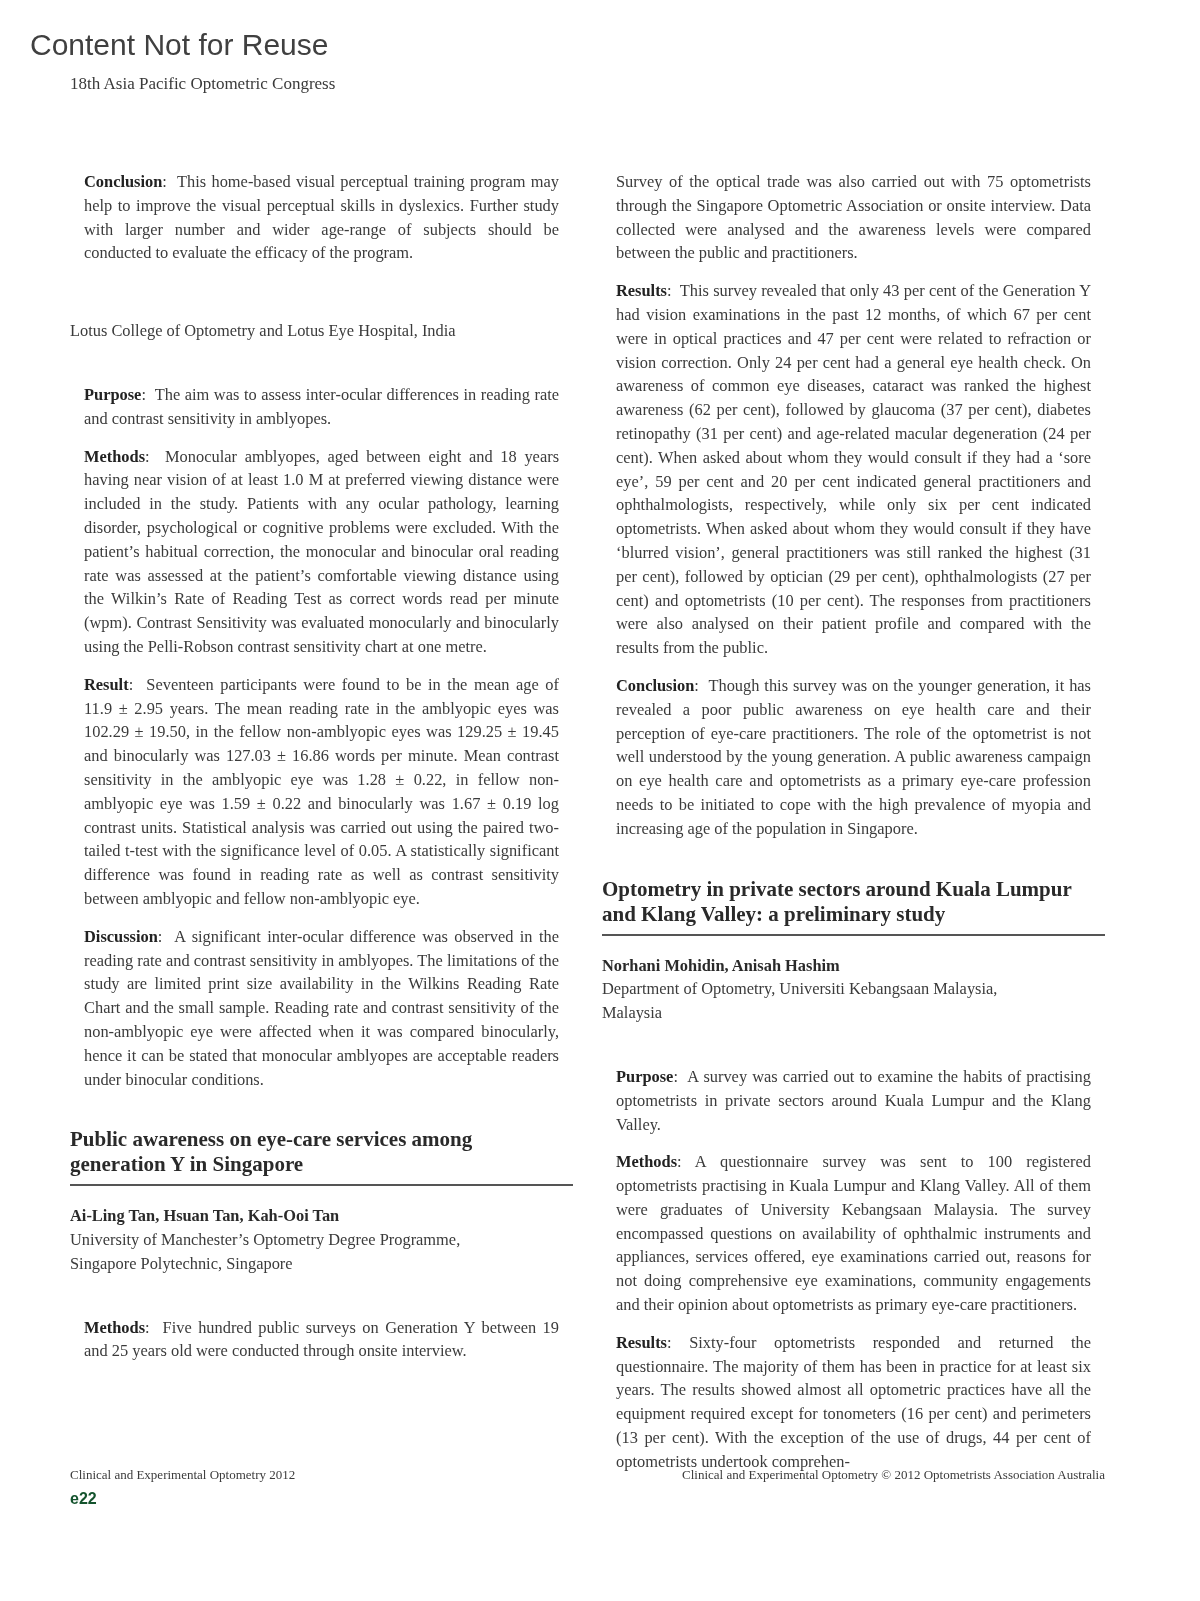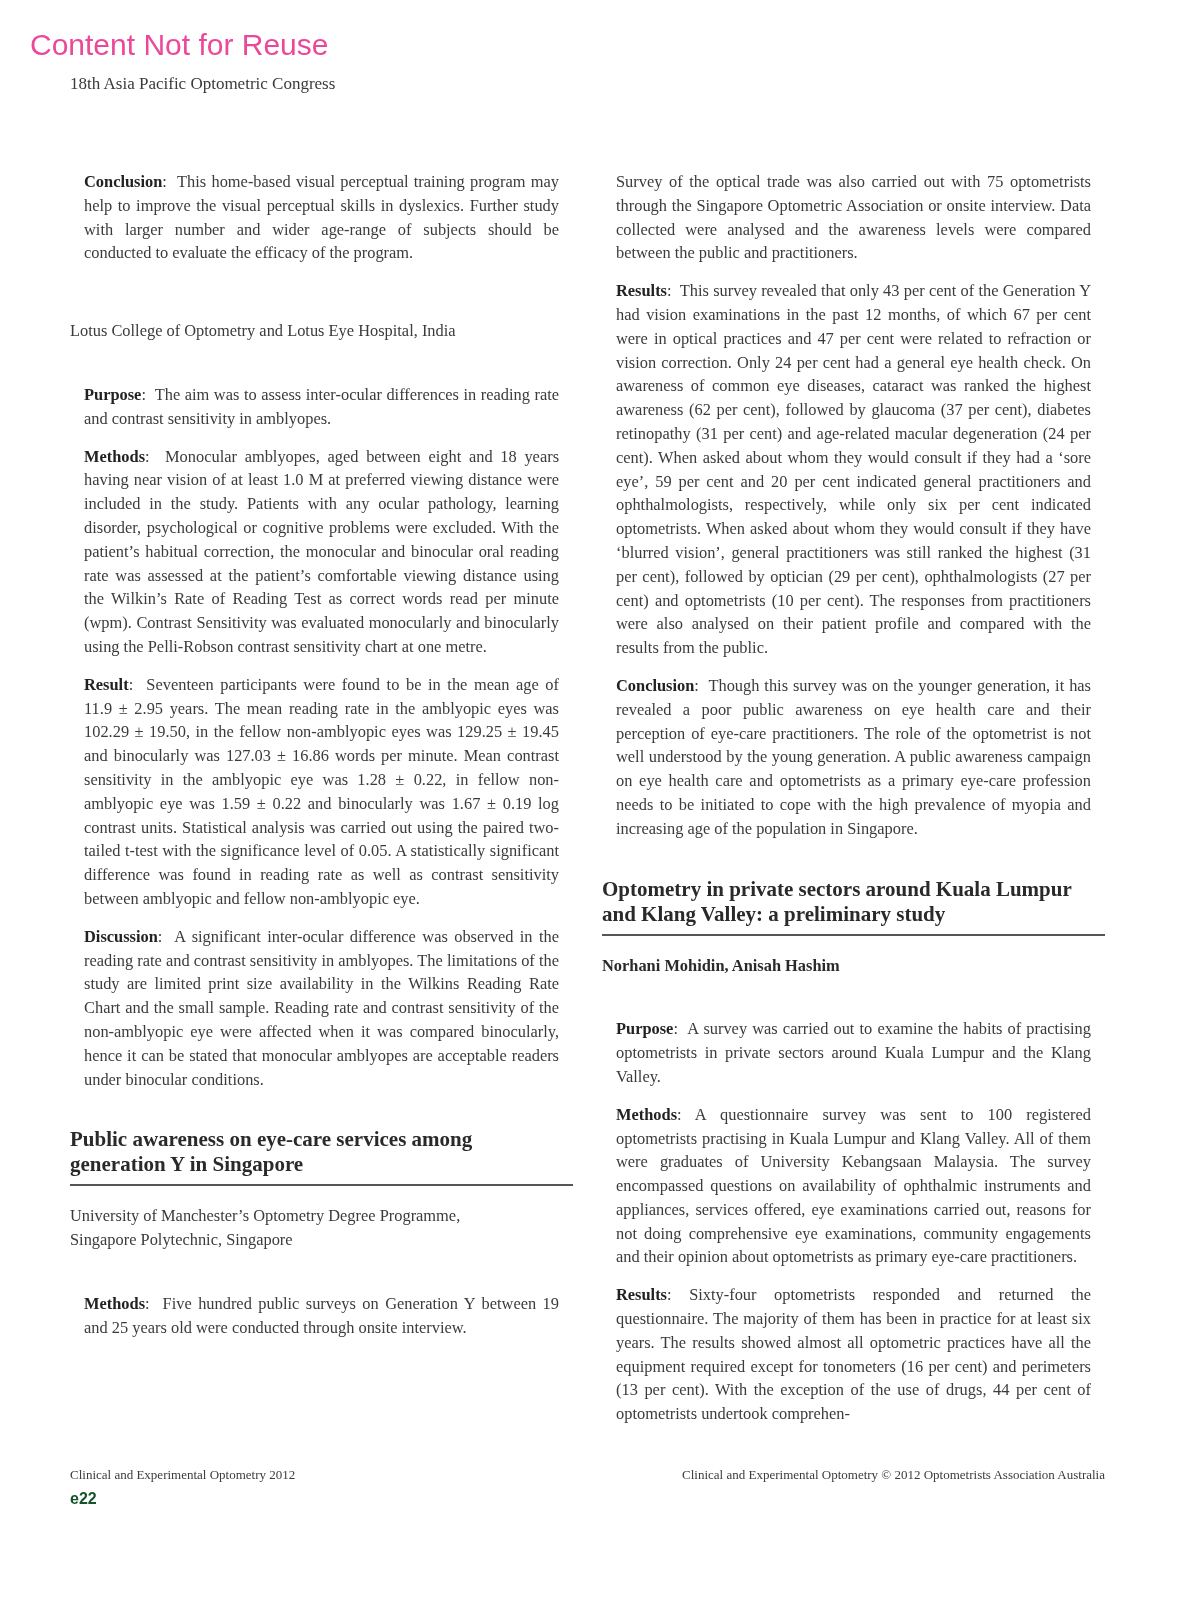--- a/index.html
+++ b/index.html
@@ -1,17 +1,17 @@
 <!DOCTYPE html>
 <html><head>
 <meta charset="utf-8">
 <style>
   html, body { margin: 0; padding: 0; background: #ffffff; }
   body { width: 1200px; height: 1601px; position: relative; overflow: hidden; color: #2f2f2f; }
-  .watermark { position: absolute; left: 30px; top: 28px; font-family: "Liberation Sans", sans-serif; font-size: 30px; color: #ec4899; }
+  .watermark { position: absolute; left: 30px; top: 28px; font-family: "Liberation Sans", sans-serif; font-size: 30px; color: #404040; }
   .running-head { position: absolute; left: 70px; top: 74px; font-family: "Liberation Serif", serif; font-size: 17px; color: #3a3a3a; }
   .col { position: absolute; top: 156px; width: 503px; font-family: "Liberation Serif", serif; font-size: 16.4px; line-height: 23.8px; color: #3b3b3b; }
   .col-left { left: 70px; }
   .col-right { left: 602px; }
   .para { margin: 14px; text-align: justify; hyphens: auto; }
   .para b { color: #222; }
   .title { font-family: "Liberation Serif", serif; font-weight: bold; font-size: 21px; line-height: 25px; color: #2a2a2a; margin: 0; padding-bottom: 7px; border-bottom: 2px solid #555; }
   .authors { font-weight: bold; color: #2a2a2a; margin: 0; }
   .affil { margin: 0; }
   .gap-s { height: 22px; }
@@ -36,34 +36,36 @@
   <p class="affil">Lotus College of Optometry and Lotus Eye Hospital, India</p>
   <div class="gap-m"></div>
   <p class="para"><b>Purpose</b>:&nbsp; <span>The aim was to assess inter-ocular differences in reading rate and contrast sensitivity in amblyopes.</span></p>
   <p class="para"><b>Methods</b>:&nbsp; <span>Monocular amblyopes, aged between eight and 18 years having near vision of at least 1.0 M at preferred viewing distance were included in the study. Patients with any ocular pathology, learning disorder, psychological or cognitive problems were excluded. With the patient’s habitual correction, the monocular and binocular oral reading rate was assessed at the patient’s comfortable viewing distance using the Wilkin’s Rate of Reading Test as correct words read per minute (wpm). Contrast Sensitivity was evaluated monocularly and binocularly using the Pelli-Robson contrast sensitivity chart at one metre.</span></p>
   <p class="para"><b>Result</b>:&nbsp; <span>Seventeen participants were found to be in the mean age of 11.9 ± 2.95 years. The mean reading rate in the amblyopic eyes was 102.29 ± 19.50, in the fellow non-amblyopic eyes was 129.25 ± 19.45 and binocularly was 127.03 ± 16.86 words per minute. Mean contrast sensitivity in the amblyopic eye was 1.28 ± 0.22, in fellow non-amblyopic eye was 1.59 ± 0.22 and binocularly was 1.67 ± 0.19 log contrast units. Statistical analysis was carried out using the paired two-tailed t-test with the significance level of 0.05. A statistically significant difference was found in reading rate as well as contrast sensitivity between amblyopic and fellow non-amblyopic eye.</span></p>
   <p class="para"><b>Discussion</b>:&nbsp; <span>A significant inter-ocular difference was observed in the reading rate and contrast sensitivity in amblyopes. The limitations of the study are limited print size availability in the Wilkins Reading Rate Chart and the small sample. Reading rate and contrast sensitivity of the non-amblyopic eye were affected when it was compared binocularly, hence it can be stated that monocular amblyopes are acceptable readers under binocular conditions.</span></p>
   <div class="gap-s"></div>
 
   <h2 class="title">Public awareness on eye-care services among generation Y in Singapore</h2>
   <div class="gap-b"></div>
+  <p class="authors">Ai-Ling Tan, Hsuan Tan, Kah-Ooi Tan</p>
   <p class="affil"><span>University of Manchester’s Optometry Degree Programme,</span><br><span>Singapore Polytechnic, Singapore</span></p>
   <div class="gap-m"></div>
   <p class="para"><b>Methods</b>:&nbsp; <span>Five hundred public surveys on Generation Y between 19 and 25 years old were conducted through onsite interview.</span></p>
 </div>
 
 <div class="col col-right">
   <p class="para">Survey of the optical trade was also carried out with 75 optometrists through the Singapore Optometric Association or onsite interview. Data collected were analysed and the awareness levels were compared between the public and practitioners.</p>
   <p class="para"><b>Results</b>:&nbsp; <span>This survey revealed that only 43 per cent of the Generation Y had vision examinations in the past 12 months, of which 67 per cent were in optical practices and 47 per cent were related to refraction or vision correction. Only 24 per cent had a general eye health check. On awareness of common eye diseases, cataract was ranked the highest awareness (62 per cent), followed by glaucoma (37 per cent), diabetes retinopathy (31 per cent) and age-related macular degeneration (24 per cent). When asked about whom they would consult if they had a ‘sore eye’, 59 per cent and 20 per cent indicated general practitioners and ophthalmologists, respectively, while only six per cent indicated optometrists. When asked about whom they would consult if they have ‘blurred vision’, general practitioners was still ranked the highest (31 per cent), followed by optician (29 per cent), ophthalmologists (27 per cent) and optometrists (10 per cent). The responses from practitioners were also analysed on their patient profile and compared with the results from the public.</span></p>
   <p class="para"><b>Conclusion</b>:&nbsp; <span>Though this survey was on the younger generation, it has revealed a poor public awareness on eye health care and their perception of eye-care practitioners. The role of the optometrist is not well understood by the young generation. A public awareness campaign on eye health care and optometrists as a primary eye-care profession needs to be initiated to cope with the high prevalence of myopia and increasing age of the population in Singapore.</span></p>
   <div class="gap-s"></div>
 
   <h2 class="title">Optometry in private sectors around Kuala Lumpur and Klang Valley: a preliminary study</h2>
   <div class="gap-b"></div>
   <p class="authors">Norhani Mohidin, Anisah Hashim</p>
+  <p class="affil"><span>Department of Optometry, Universiti Kebangsaan Malaysia,</span><br><span>Malaysia</span></p>
   <div class="gap-m"></div>
   <p class="para"><b>Purpose</b>:&nbsp; <span>A survey was carried out to examine the habits of practising optometrists in private sectors around Kuala Lumpur and the Klang Valley.</span></p>
   <p class="para"><b>Methods</b>: <span>A questionnaire survey was sent to 100 registered optometrists practising in Kuala Lumpur and Klang Valley. All of them were graduates of University Kebangsaan Malaysia. The survey encompassed questions on availability of ophthalmic instruments and appliances, services offered, eye examinations carried out, reasons for not doing comprehensive eye examinations, community engagements and their opinion about optometrists as primary eye-care practitioners.</span></p>
   <p class="para"><b>Results</b>: <span>Sixty-four optometrists responded and returned the questionnaire. The majority of them has been in practice for at least six years. The results showed almost all optometric practices have all the equipment required except for tonometers (16 per cent) and perimeters (13 per cent). With the exception of the use of drugs, 44 per cent of optometrists undertook comprehen-</span></p>
 </div>
 
 <div class="footer footer-left">Clinical and Experimental Optometry 2012</div>
 <div class="footer footer-right">Clinical and Experimental Optometry © 2012 Optometrists Association Australia</div>
 <div class="page-num">e22</div>
 

